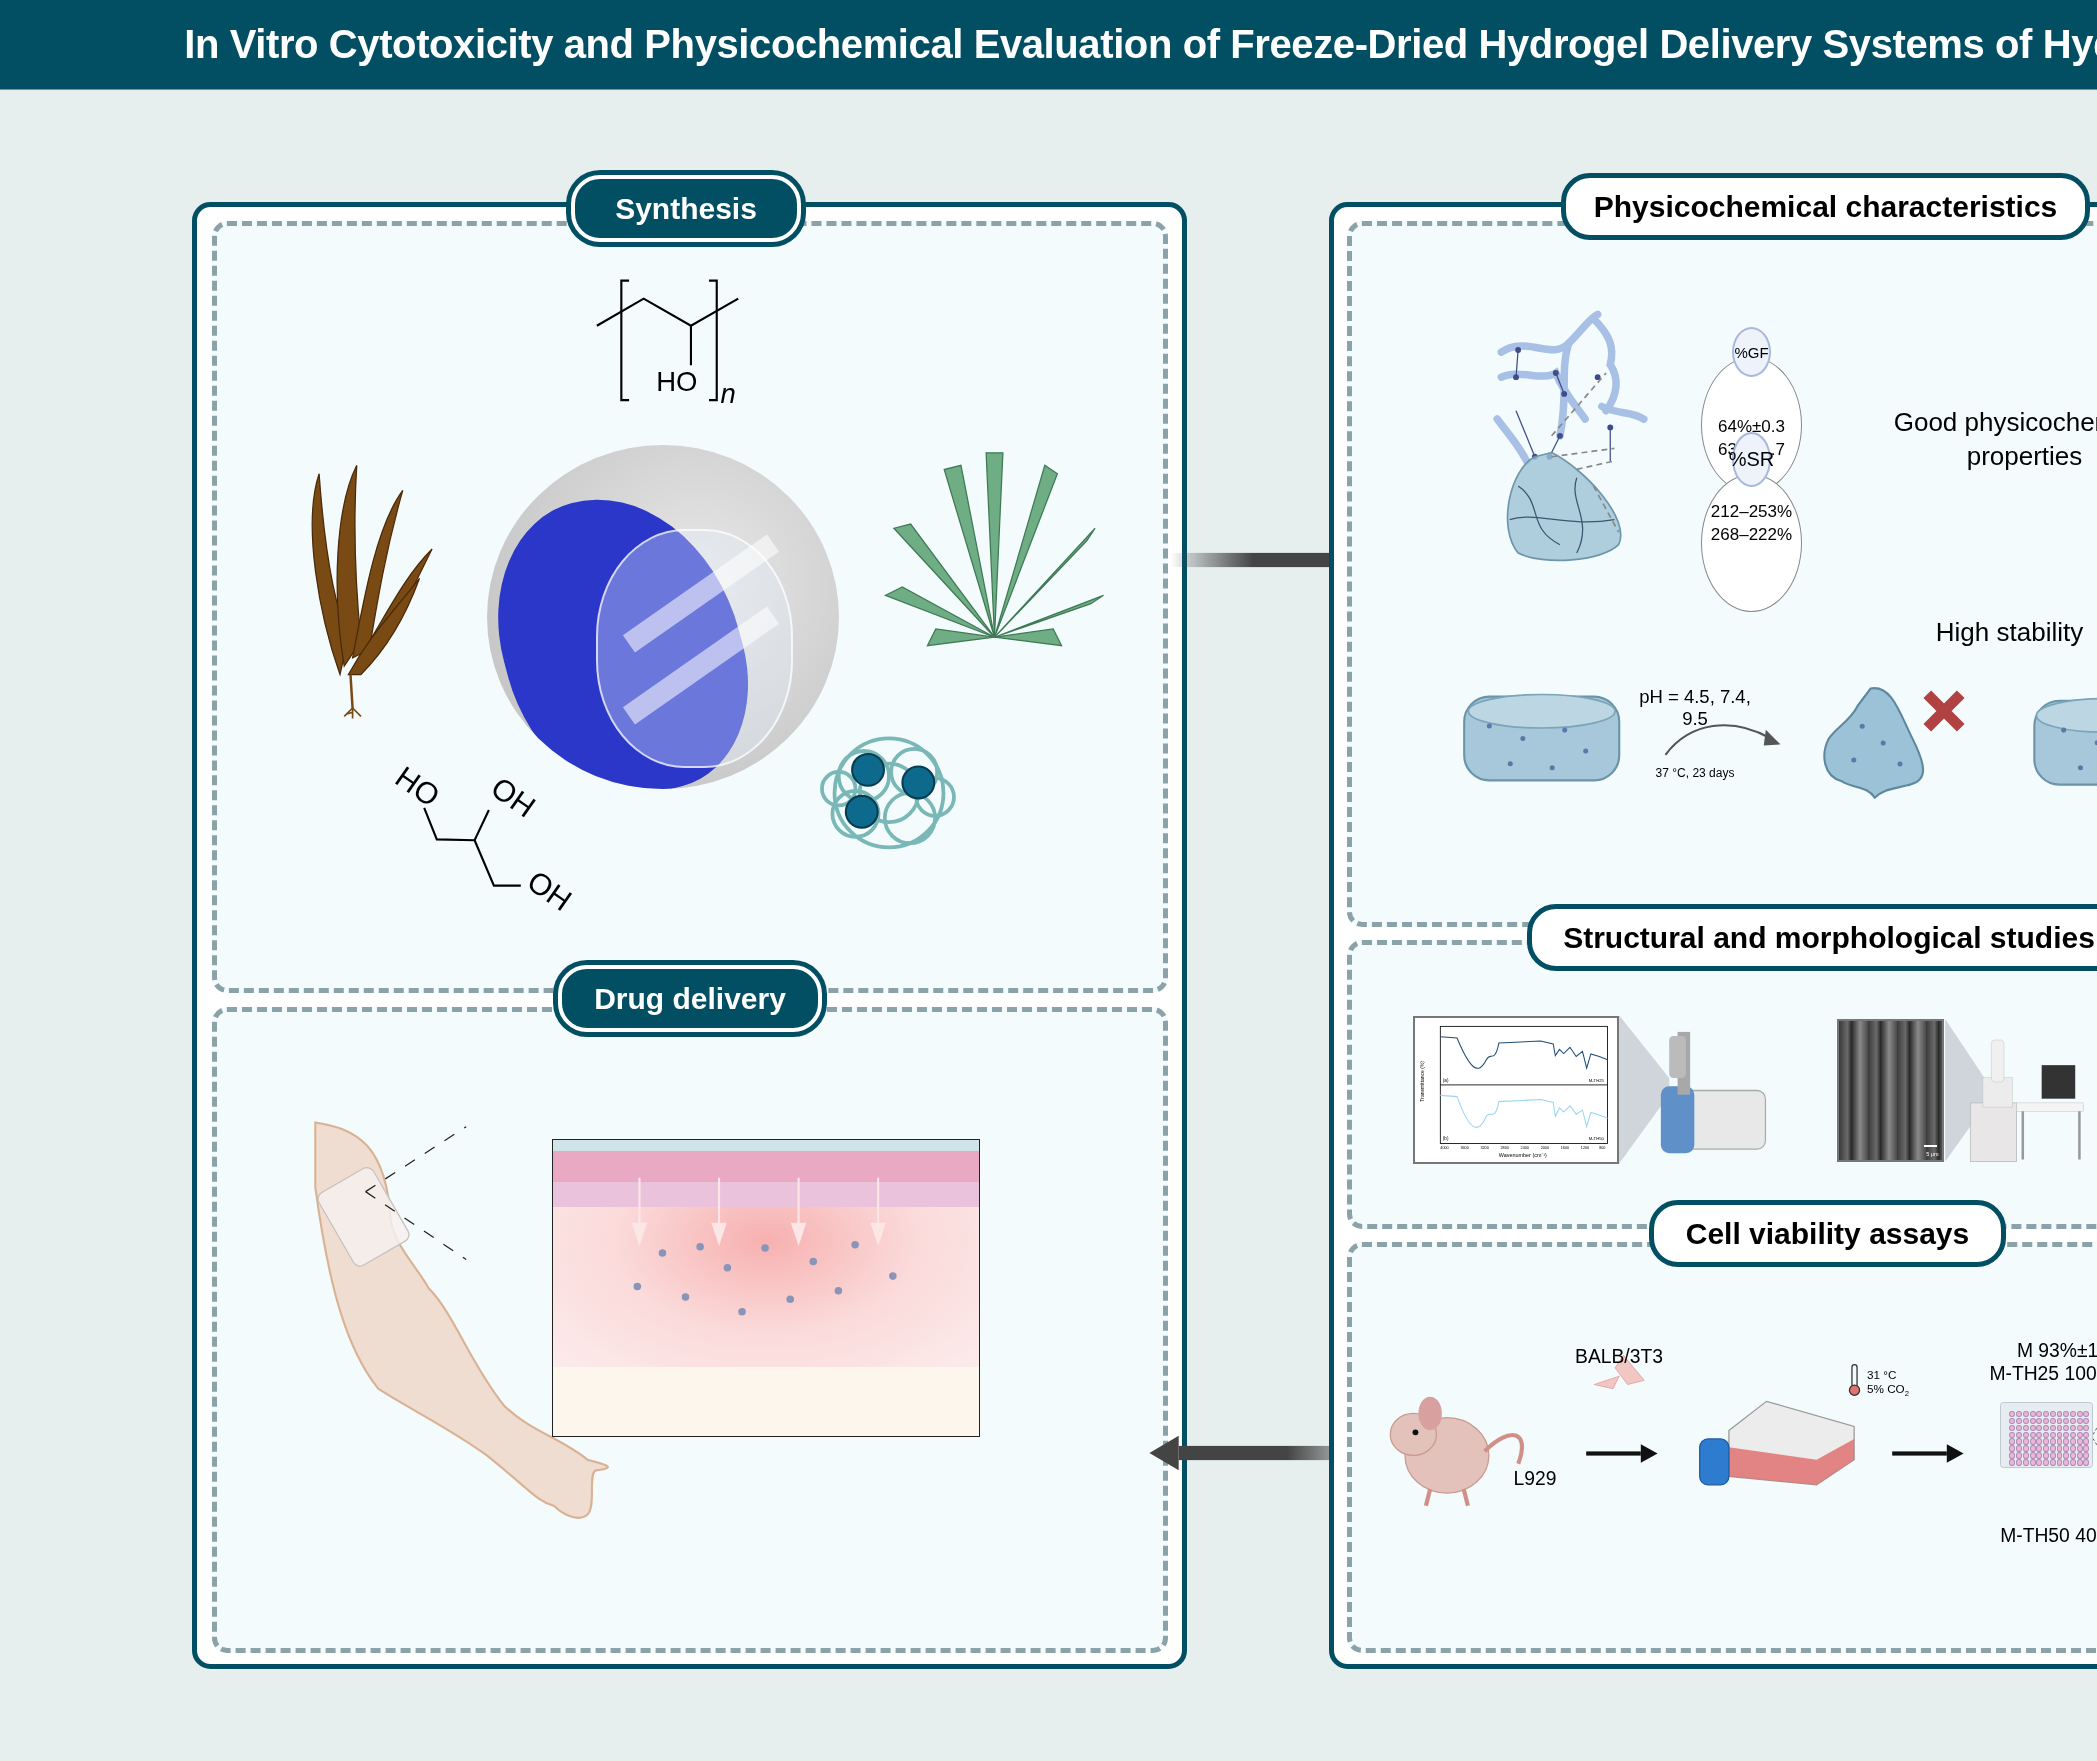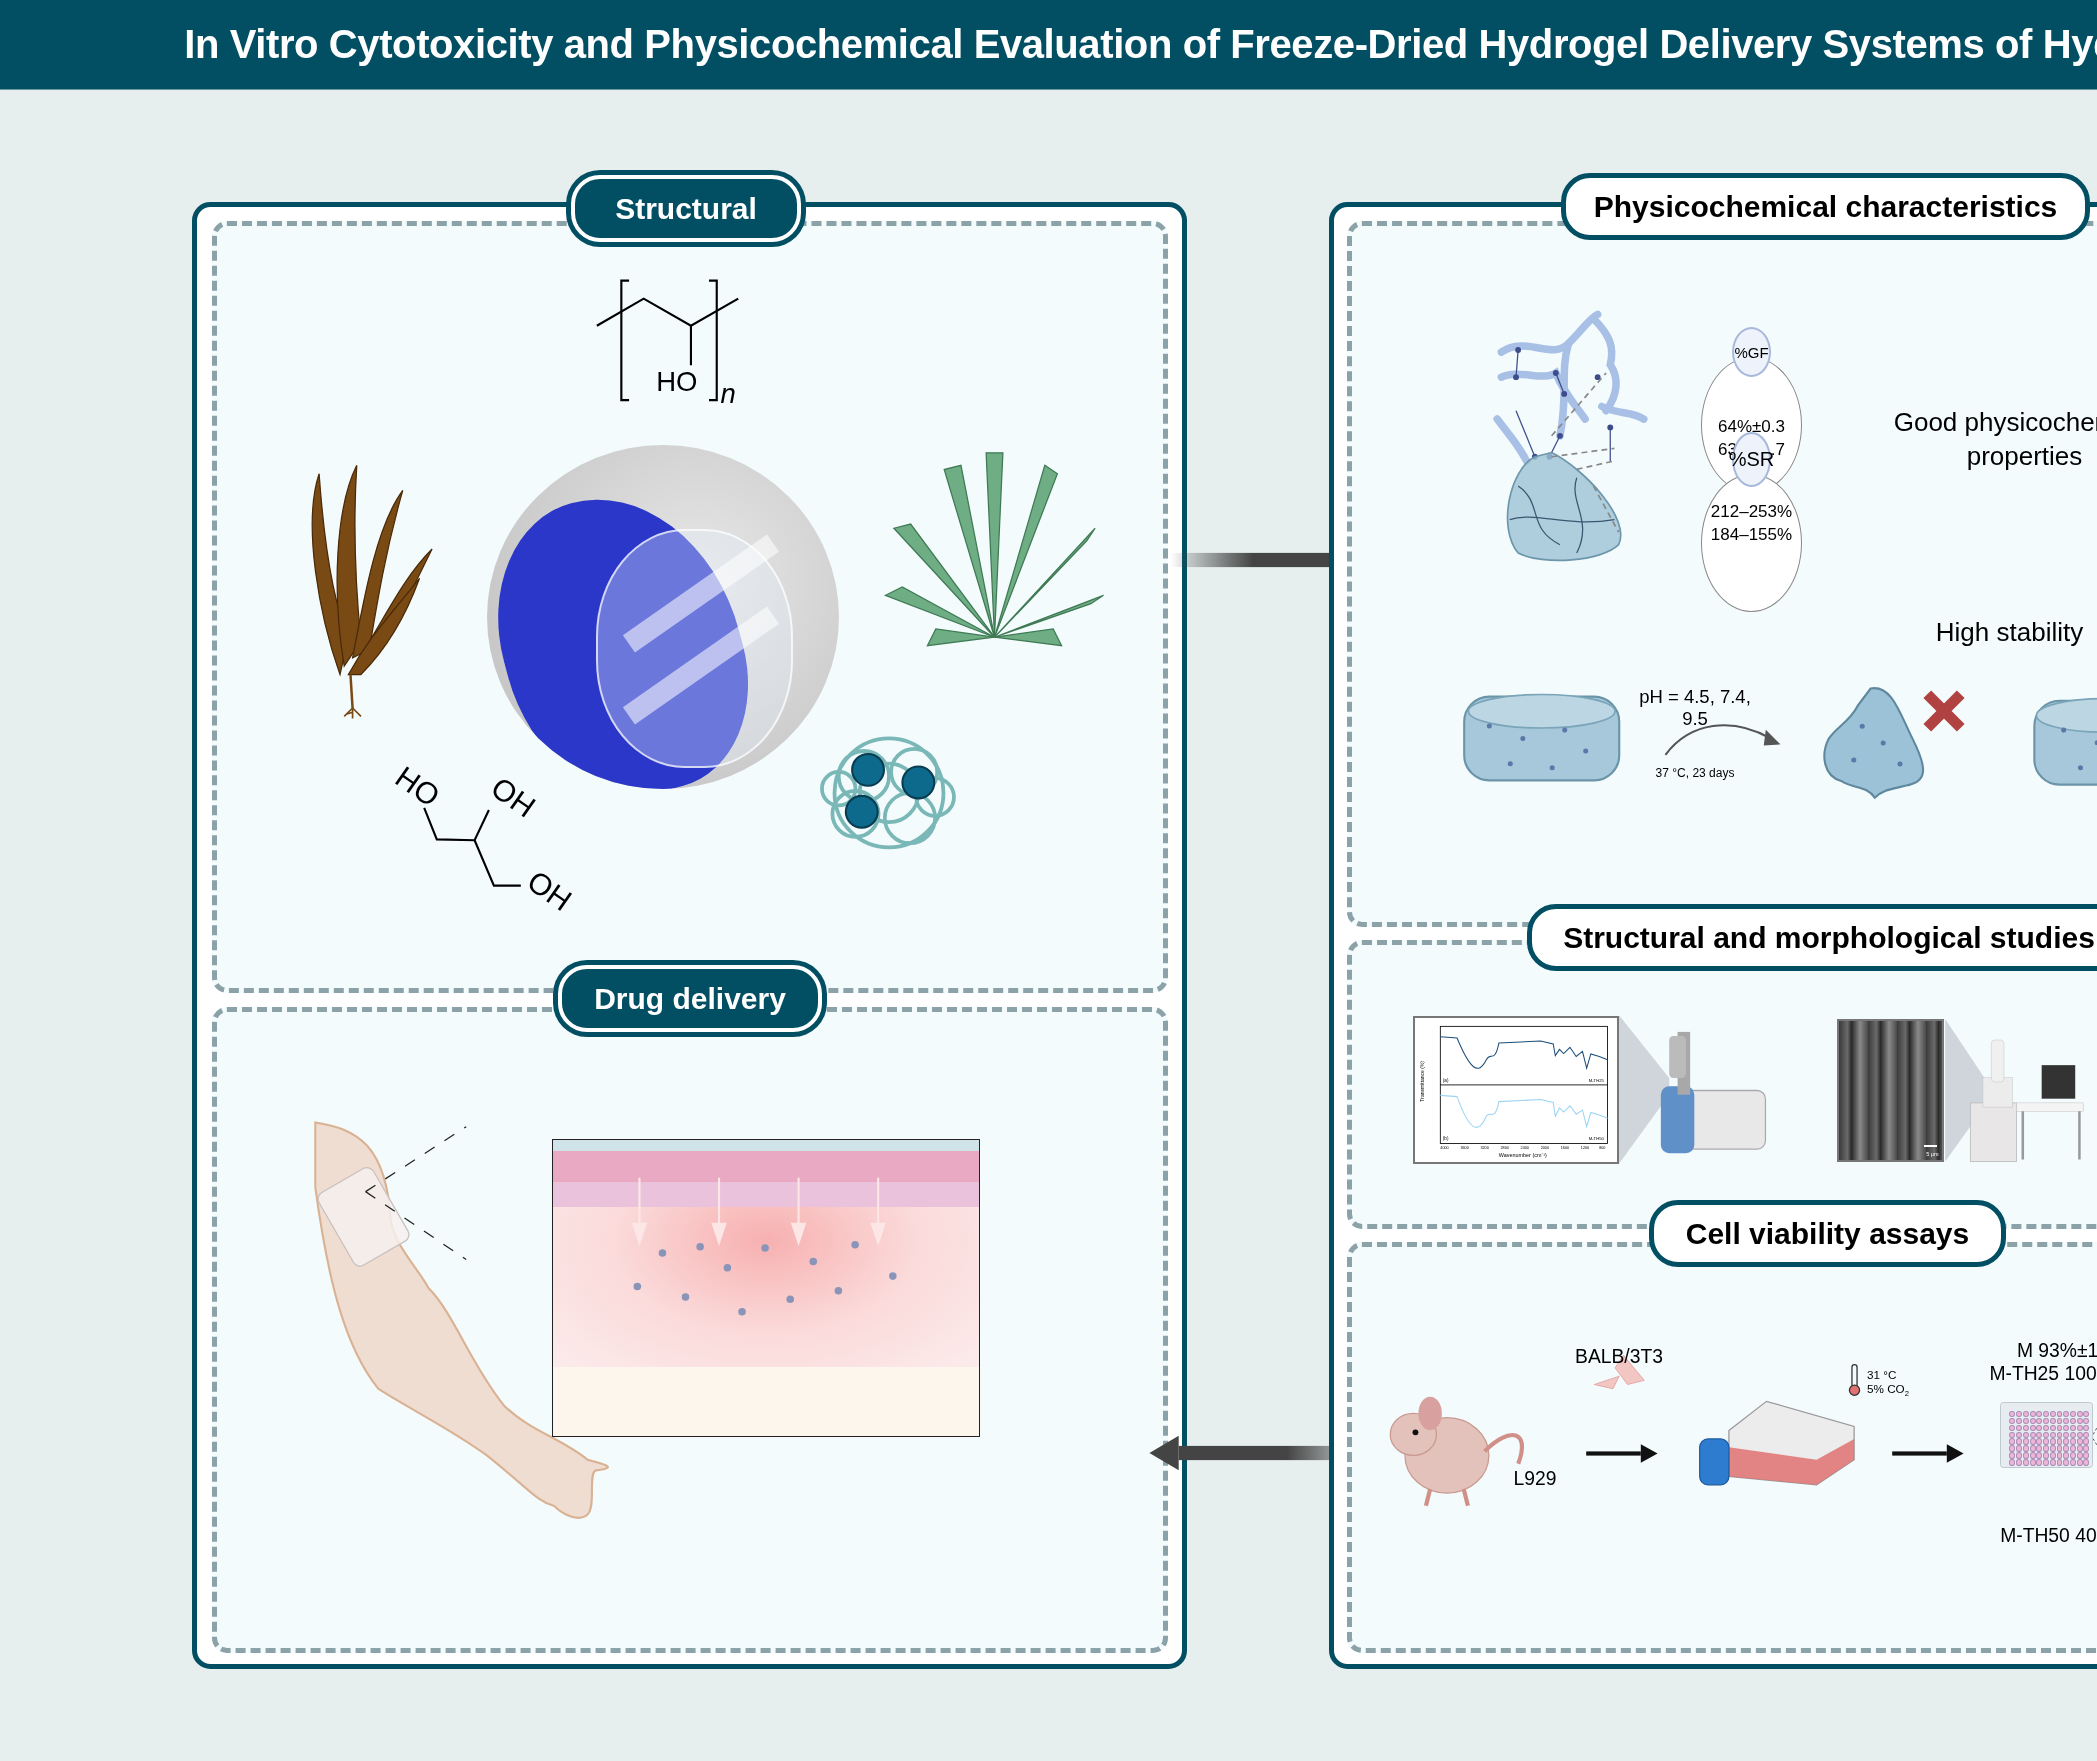--- a/index.html
+++ b/index.html
@@ -21,21 +21,21 @@
 
 <div class="abs header">
   <h1>In Vitro Cytotoxicity and Physicochemical Evaluation of Freeze-Dried Hydrogel Delivery Systems of Hydrocortisone</h1>
 </div>
 
 <div class="abs panel" style="left:192px; top:202px; width:995px; height:1467px;"></div>
 <div class="abs inner" style="left:212px; top:221px; width:956px; height:772px;"></div>
 <div class="abs inner" style="left:212px; top:1007px; width:956px; height:646px;"></div>
 
 <div class="abs pill dark" style="left:571px; top:175px; width:230px; height:67px;">
-  <span>Structural</span>
+  <span>Synthesis</span>
 </div>
 <div class="abs pill dark" style="left:558px; top:965px; width:264px; height:67px;">
   <span>Drug delivery</span>
 </div>
 
 <svg class="abs" style="left:545px; top:260px;" width="218" height="159" viewBox="0 0 500 370">
   <g stroke="#000" stroke-width="5" fill="none">
     <polyline points="117,153 226,90 336,153 446,90"></polyline>
     <line x1="336" y1="153" x2="336" y2="245"></line>
     <polyline points="192,48 174,48 174,326 192,326"></polyline>
@@ -227,21 +227,21 @@
 <div class="abs" style="left:1701px; top:357px; width:101px; height:136px; border-radius:50%; background:#fff; border:1.7px solid #888; box-sizing:border-box;">
   <div class="abs c txt" style="left:0; top:59px; width:100%; font-size:17px;">64%±0.3</div>
   <div class="abs c txt" style="left:0; top:82px; width:100%; font-size:17px;">63%±1.7</div>
 </div>
 <div class="abs" style="left:1732px; top:327px; width:39px; height:50px; border-radius:50%; background:#eef3fb; border:2.9px solid #a8b8dc; box-sizing:border-box; display:flex; align-items:center; justify-content:center;">
   <span class="txt b" style="font-size:15px;">%GF</span>
 </div>
 
 <div class="abs" style="left:1701px; top:474px; width:101px; height:138px; border-radius:50%; background:#fff; border:1.7px solid #888; box-sizing:border-box;">
   <div class="abs c txt" style="left:0; top:27px; width:100%; font-size:17px;">212–253%</div>
-  <div class="abs c txt" style="left:0; top:50px; width:100%; font-size:17px;">184–155%</div>
+  <div class="abs c txt" style="left:0; top:50px; width:100%; font-size:17px;">268–222%</div>
 </div>
 <div class="abs" style="left:1732px; top:432px; width:39px; height:55px; border-radius:50%; background:#eef3fb; border:2.9px solid #a8b8dc; box-sizing:border-box; display:flex; align-items:center; justify-content:center;">
   <span class="txt b" style="font-size:20px;">%SR</span>
 </div>
 
 <div class="abs txt b c" style="left:1846px; top:405px; width:357px; font-size:26px; line-height:34px;">Good physicochemical properties</div>
 
 <div class="abs txt b c" style="left:1867px; top:617px; width:285px; font-size:26px;">High stability</div>
 
 <svg class="abs" style="left:1460px; top:688px;" width="176" height="101" viewBox="0 0 420 240">

